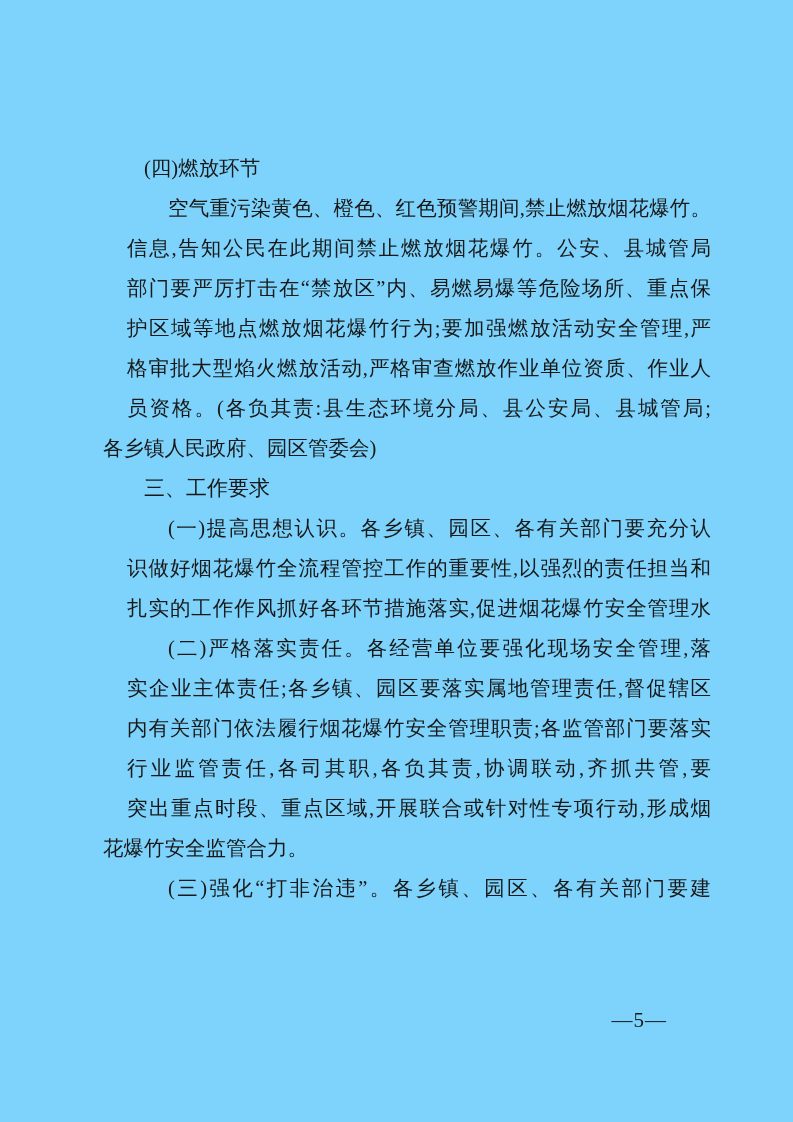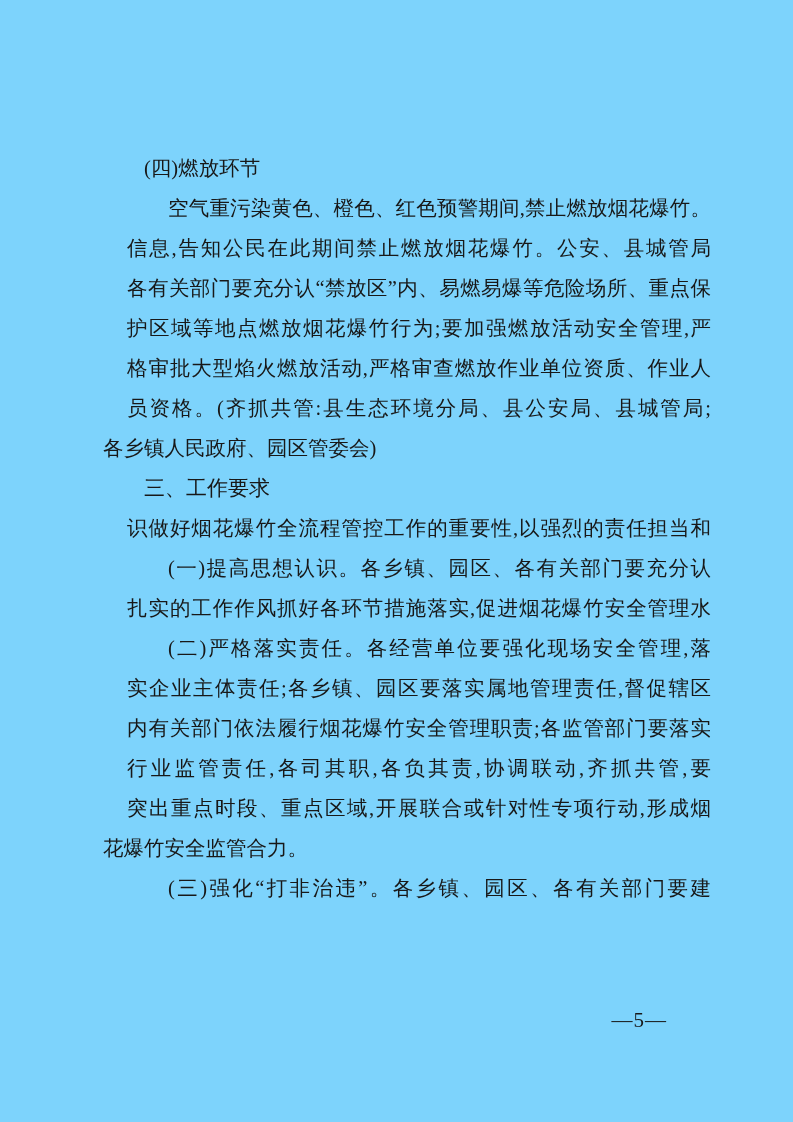--- a/index.html
+++ b/index.html
@@ -61,32 +61,32 @@
 </head>
 <body>
 
 <div class="page">
   <div class="doc">
 
     <div class="line kaiti indent">(四)燃放环节</div>
 
     <div class="line jfy indent">空气重污染黄色、橙色、红色预警期间,禁止燃放烟花爆竹。</div>
     <div class="line jfy">信息,告知公民在此期间禁止燃放烟花爆竹。公安、县城管局</div>
-    <div class="line jfy">各有关部门要充分认“禁放区”内、易燃易爆等危险场所、重点保</div>
+    <div class="line jfy">部门要严厉打击在“禁放区”内、易燃易爆等危险场所、重点保</div>
     <div class="line jfy">护区域等地点燃放烟花爆竹行为;要加强燃放活动安全管理,严</div>
     <div class="line jfy">格审批大型焰火燃放活动,严格审查燃放作业单位资质、作业人</div>
 
-    <div class="line jfy"><span>员资格。</span><span class="kaiti">(齐抓共管:县生态环境分局、县公安局、县城管局;</span></div>
+    <div class="line jfy"><span>员资格。</span><span class="kaiti">(各负其责:县生态环境分局、县公安局、县城管局;</span></div>
 
     <div class="line kaiti">各乡镇人民政府、园区管委会)</div>
 
     <div class="line heading indent">三、工作要求</div>
 
+    <div class="line jfy indent">(一)提高思想认识。各乡镇、园区、各有关部门要充分认</div>
     <div class="line jfy">识做好烟花爆竹全流程管控工作的重要性,以强烈的责任担当和</div>
-    <div class="line jfy indent">(一)提高思想认识。各乡镇、园区、各有关部门要充分认</div>
     <div class="line jfy">扎实的工作作风抓好各环节措施落实,促进烟花爆竹安全管理水</div>
 
     <div class="line jfy indent">(二)严格落实责任。各经营单位要强化现场安全管理,落</div>
     <div class="line jfy">实企业主体责任;各乡镇、园区要落实属地管理责任,督促辖区</div>
     <div class="line jfy">内有关部门依法履行烟花爆竹安全管理职责;各监管部门要落实</div>
     <div class="line jfy">行业监管责任,各司其职,各负其责,协调联动,齐抓共管,要</div>
     <div class="line jfy">突出重点时段、重点区域,开展联合或针对性专项行动,形成烟</div>
     <div class="line">花爆竹安全监管合力。</div>
 
     <div class="line jfy indent">(三)强化“打非治违”。各乡镇、园区、各有关部门要建</div>

